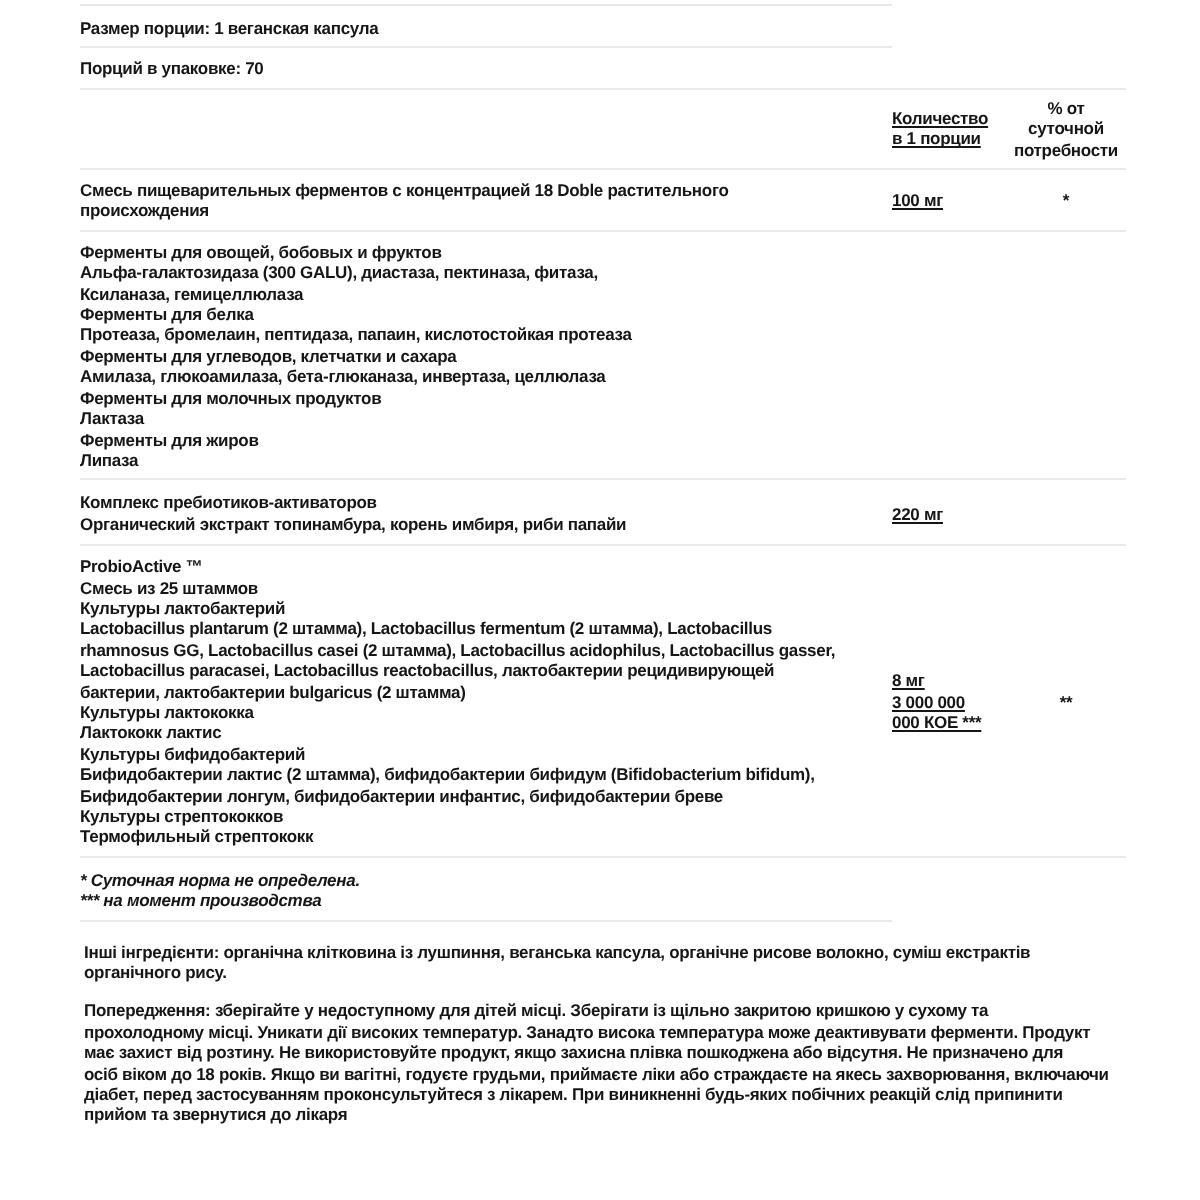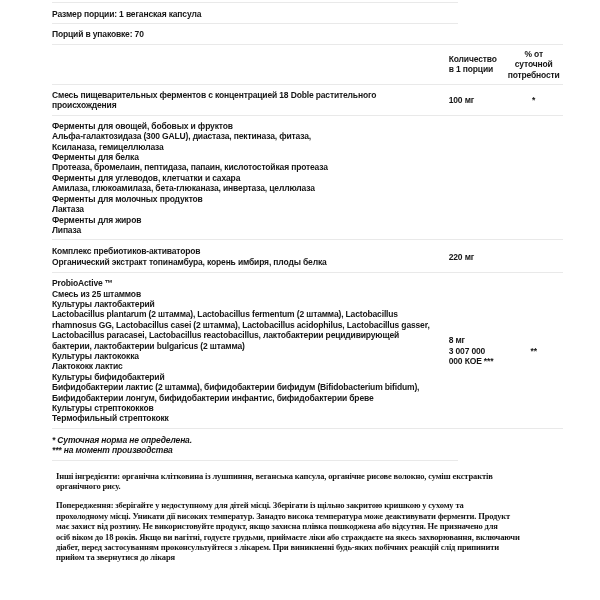--- a/index.html
+++ b/index.html
@@ -5,40 +5,40 @@
   html,body{margin:0;padding:0;}
   body{
     width:600px;height:600px;background:#ffffff;
     font-family:"Liberation Sans","DejaVu Sans",sans-serif;
     font-weight:700;font-size:8.5px;line-height:10.4px;
     color:#161616;letter-spacing:-0.15px;
     -webkit-font-smoothing:antialiased;
   }
   .page{position:absolute;left:40px;top:0;width:523px;}
   .sf-table{width:100%;}
-  .trow{display:flex;margin-left:12px;}
+  .trow{display:flex;}
   .fb{border-bottom:1px solid #e9e9e9;}           
   .sb{border-bottom:1px solid #e9e9e9;}            
   .c1{width:406px;}
-  .c2{width:57px;}
+  .c2{width:57px;text-decoration:underline;}
   .c3{width:60px;text-align:center;}
   .pre{white-space:pre-line;}
   .center{align-items:center;}
   
   .r-cut .c1{height:2px;}
   .r-serving .c1{padding:6px 0 4px;}
   .r-servings{padding:5px 0 4px;}
   .r-header{padding:4px 0;}
   .r-blend{padding:5px 0 4px;}
   .r-enzymes{padding:5px 0 4px;}
   .r-prebiotic{padding:6px 0 5px;}
   .r-probio{padding:5px 0 4px;}
   .r-footnotes .c1{padding:6px 0 4px;font-style:italic;}
   .notes{margin-top:10px;}
-  .notes p{margin:0 0 9px 16px;font-family:Liberation Serif, serif;}
+  .notes p{margin:0 0 9px 2px;}
 </style>
 </head>
 <body>
 
 <div class="page">
 
   <div class="sf-table">
 
     <div class="trow r-cut">
       <div class="c1 sb"></div>
@@ -79,42 +79,42 @@
 Ферменты для молочных продуктов
 Лактаза
 Ферменты для жиров
 Липаза</div>
       <div class="c2"></div>
       <div class="c3"></div>
     </div>
 
     <div class="trow fb center r-prebiotic">
       <div class="c1 pre">Комплекс пребиотиков-активаторов
-Органический экстракт топинамбура, корень имбиря, плоды белка</div>
+Органический экстракт топинамбура, корень имбиря, риби папайи</div>
       <div class="c2">220 мг</div>
       <div class="c3"></div>
     </div>
 
     <div class="trow fb center r-probio">
       <div class="c1 pre">ProbioActive ™
 Смесь из 25 штаммов
 Культуры лактобактерий
 Lactobacillus plantarum (2 штамма), Lactobacillus fermentum (2 штамма), Lactobacillus
 rhamnosus GG, Lactobacillus casei (2 штамма), Lactobacillus acidophilus, Lactobacillus gasser,
 Lactobacillus paracasei, Lactobacillus reactobacillus, лактобактерии рецидивирующей
 бактерии, лактобактерии bulgaricus (2 штамма)
 Культуры лактококка
 Лактококк лактис
 Культуры бифидобактерий
 Бифидобактерии лактис (2 штамма), бифидобактерии бифидум (Bifidobacterium bifidum),
 Бифидобактерии лонгум, бифидобактерии инфантис, бифидобактерии бреве
 Культуры стрептококков
 Термофильный стрептококк</div>
       <div class="c2 pre">8 мг
-3 007 000
+3 000 000
 000 КОЕ ***</div>
       <div class="c3">**</div>
     </div>
 
     <div class="trow r-footnotes">
       <div class="c1 sb pre">* Суточная норма не определена.
 *** на момент производства</div>
     </div>
 
   </div>

